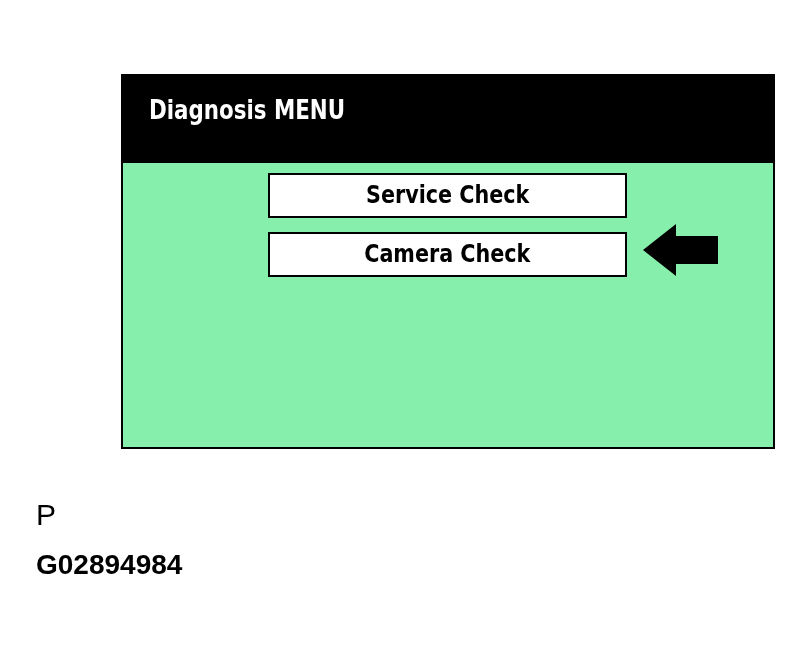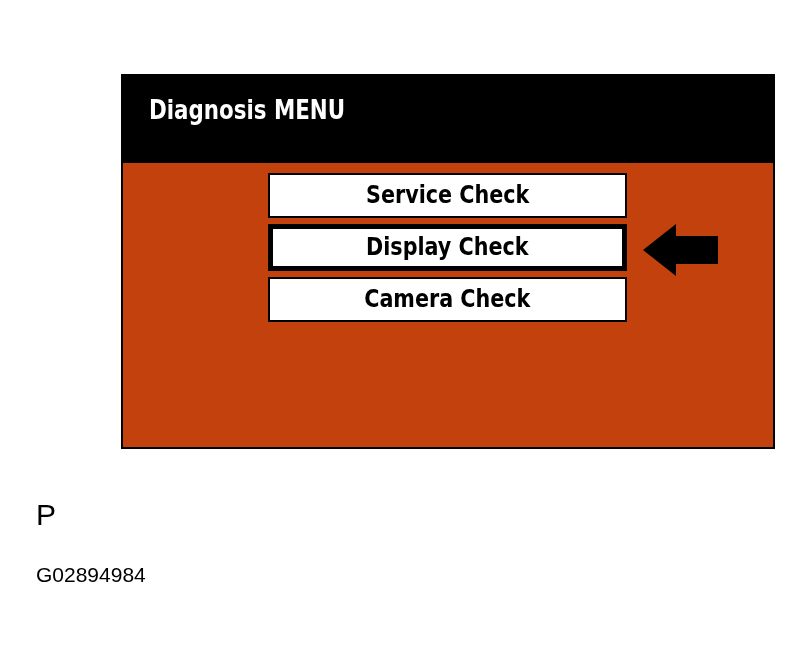--- a/index.html
+++ b/index.html
@@ -16,21 +16,21 @@
     -webkit-font-smoothing: none;
   }
 
   
   #screen-panel {
     position: absolute;
     left: 121px;
     top: 74px;
     width: 654px;
     height: 375px;
-    background: #c2410c;
+    background: #86efac;
     border: 2px solid #000000;
     box-sizing: border-box;
   }
 
   #screen-titlebar {
     position: absolute;
     left: 0;
     top: 0;
     right: 0;
     height: 87px;
@@ -59,21 +59,21 @@
     top: 97px;
     width: 359px;
   }
 
   .menu-button {
     position: relative;
     height: 45px;
     box-sizing: border-box;
     background: #ffffff;
     border: 2px solid #000000;
-    margin-bottom: 6px;
+    margin-bottom: 14px;
     display: flex;
     align-items: center;
     justify-content: center;
   }
 
   .menu-button.selected {
     border-width: 5px;
     height: 47px;
   }
 
@@ -105,45 +105,42 @@
     top: 500px;
     color: #000000;
   }
   #caption-letter {
     font-family: "Liberation Sans", sans-serif;
     font-size: 30px;
     font-weight: normal;
     line-height: 1;
   }
   #caption-code {
-    margin-top: 34px;
+    margin-top: 21px;
     font-family: "Liberation Sans", sans-serif;
-    font-size: 21px;
-    font-weight: normal;
+    font-size: 28px;
+    font-weight: bold;
     line-height: 1;
   }
 </style>
 </head>
 <body>
 
 <div id="screen-panel">
 
   <div id="screen-titlebar">
     <div id="screen-title">Diagnosis MENU</div>
   </div>
 
   <div id="menu-list">
 
     <div class="menu-button">
       <span class="menu-button-label">Service Check</span>
     </div>
 
-    <div class="menu-button selected">
-      <span class="menu-button-label">Display Check</span>
-    </div>
 
 
     <div class="menu-button">
       <span class="menu-button-label">Camera Check</span>
     </div>
 
 
   </div>
 </div>
 

